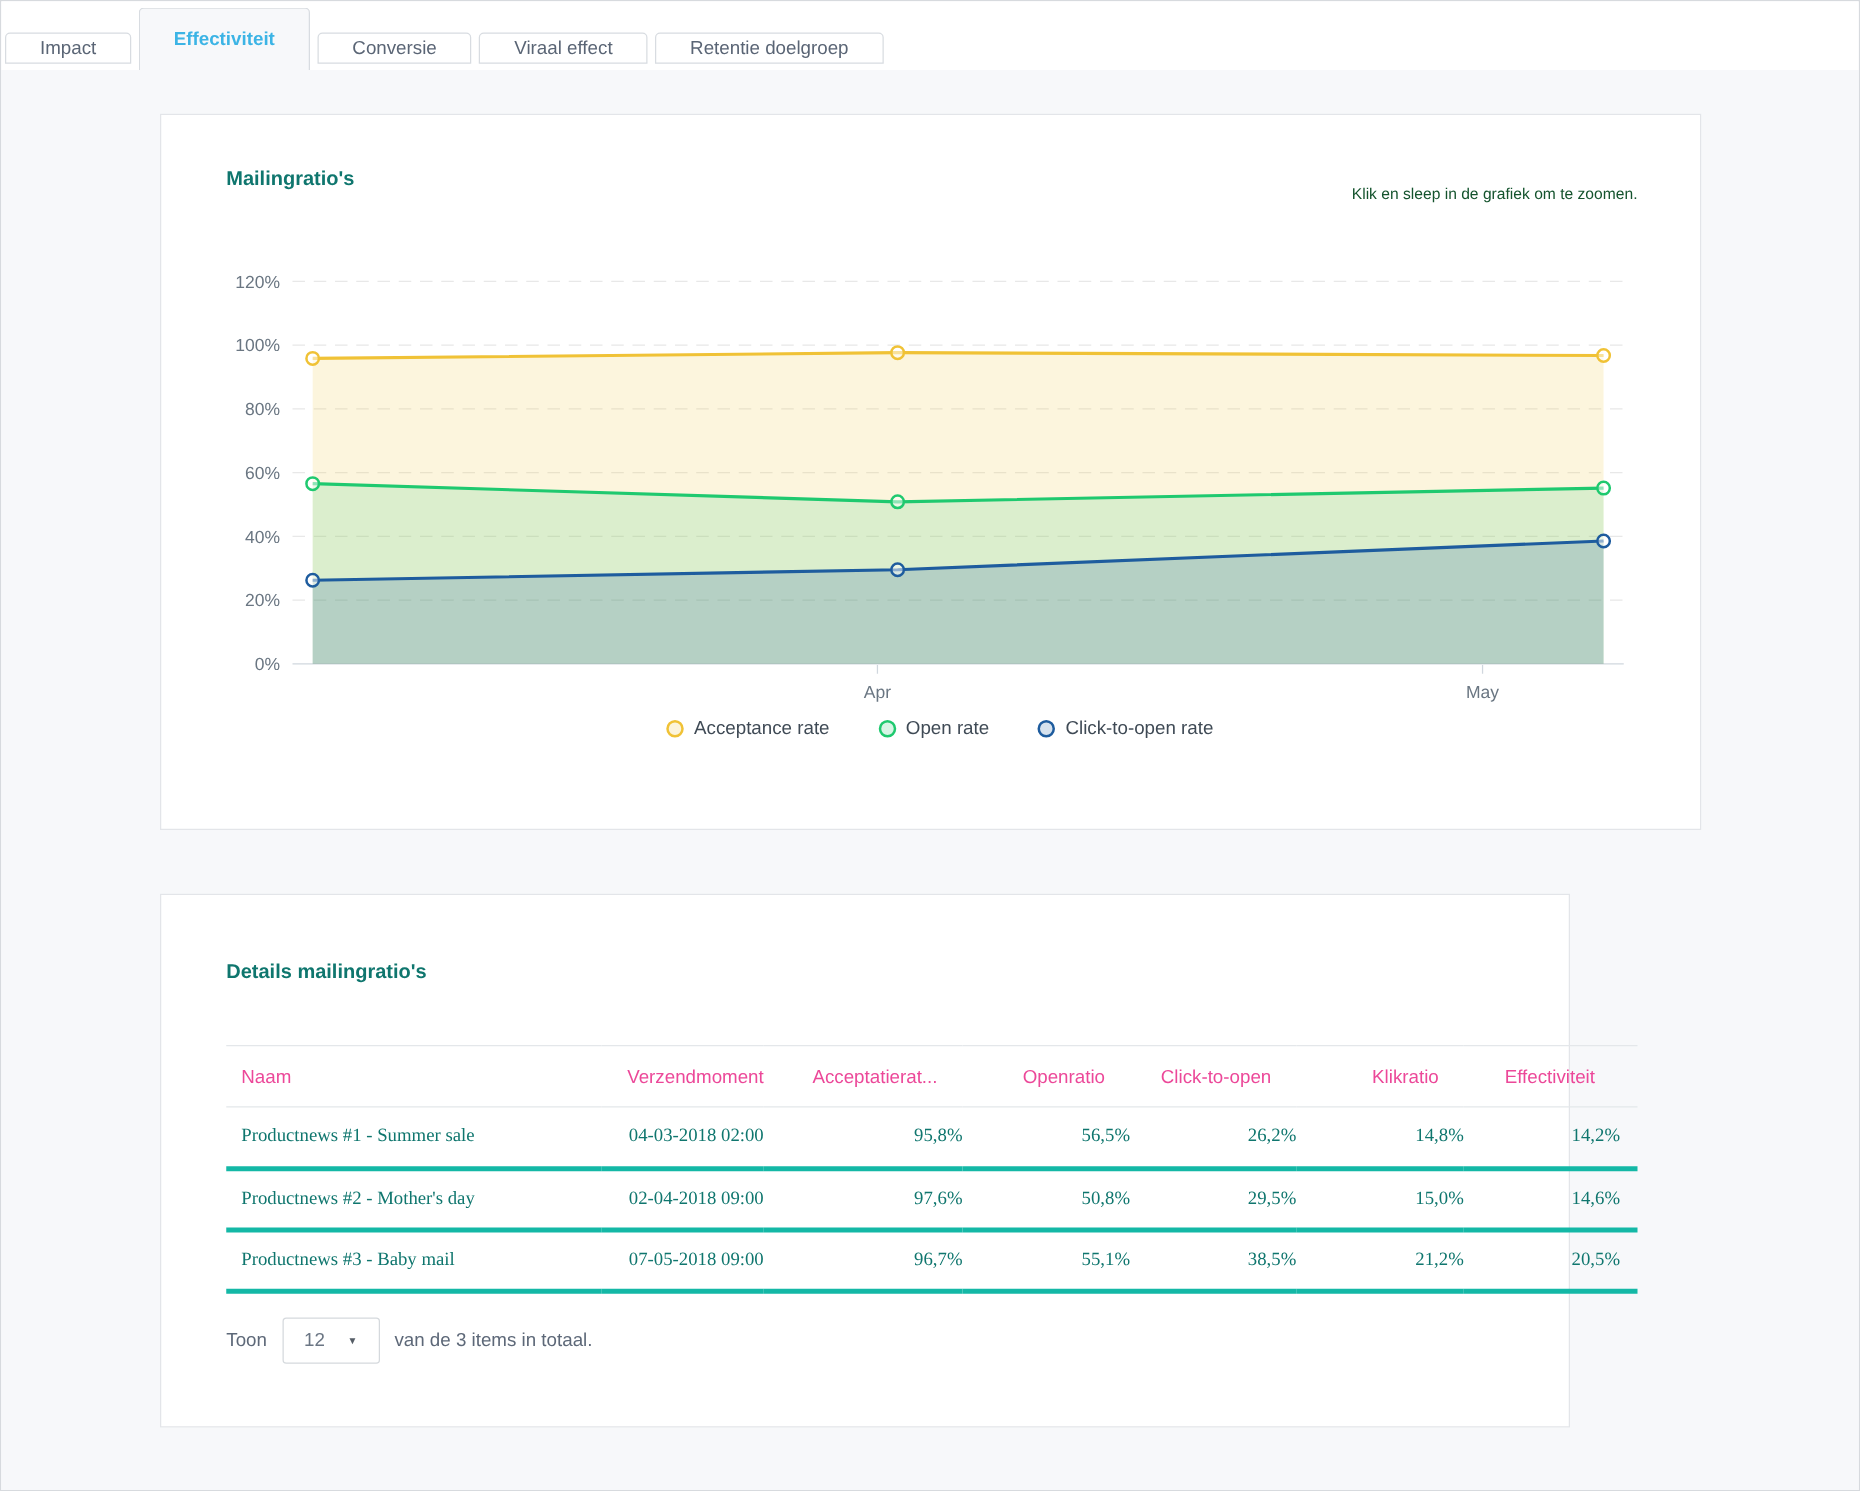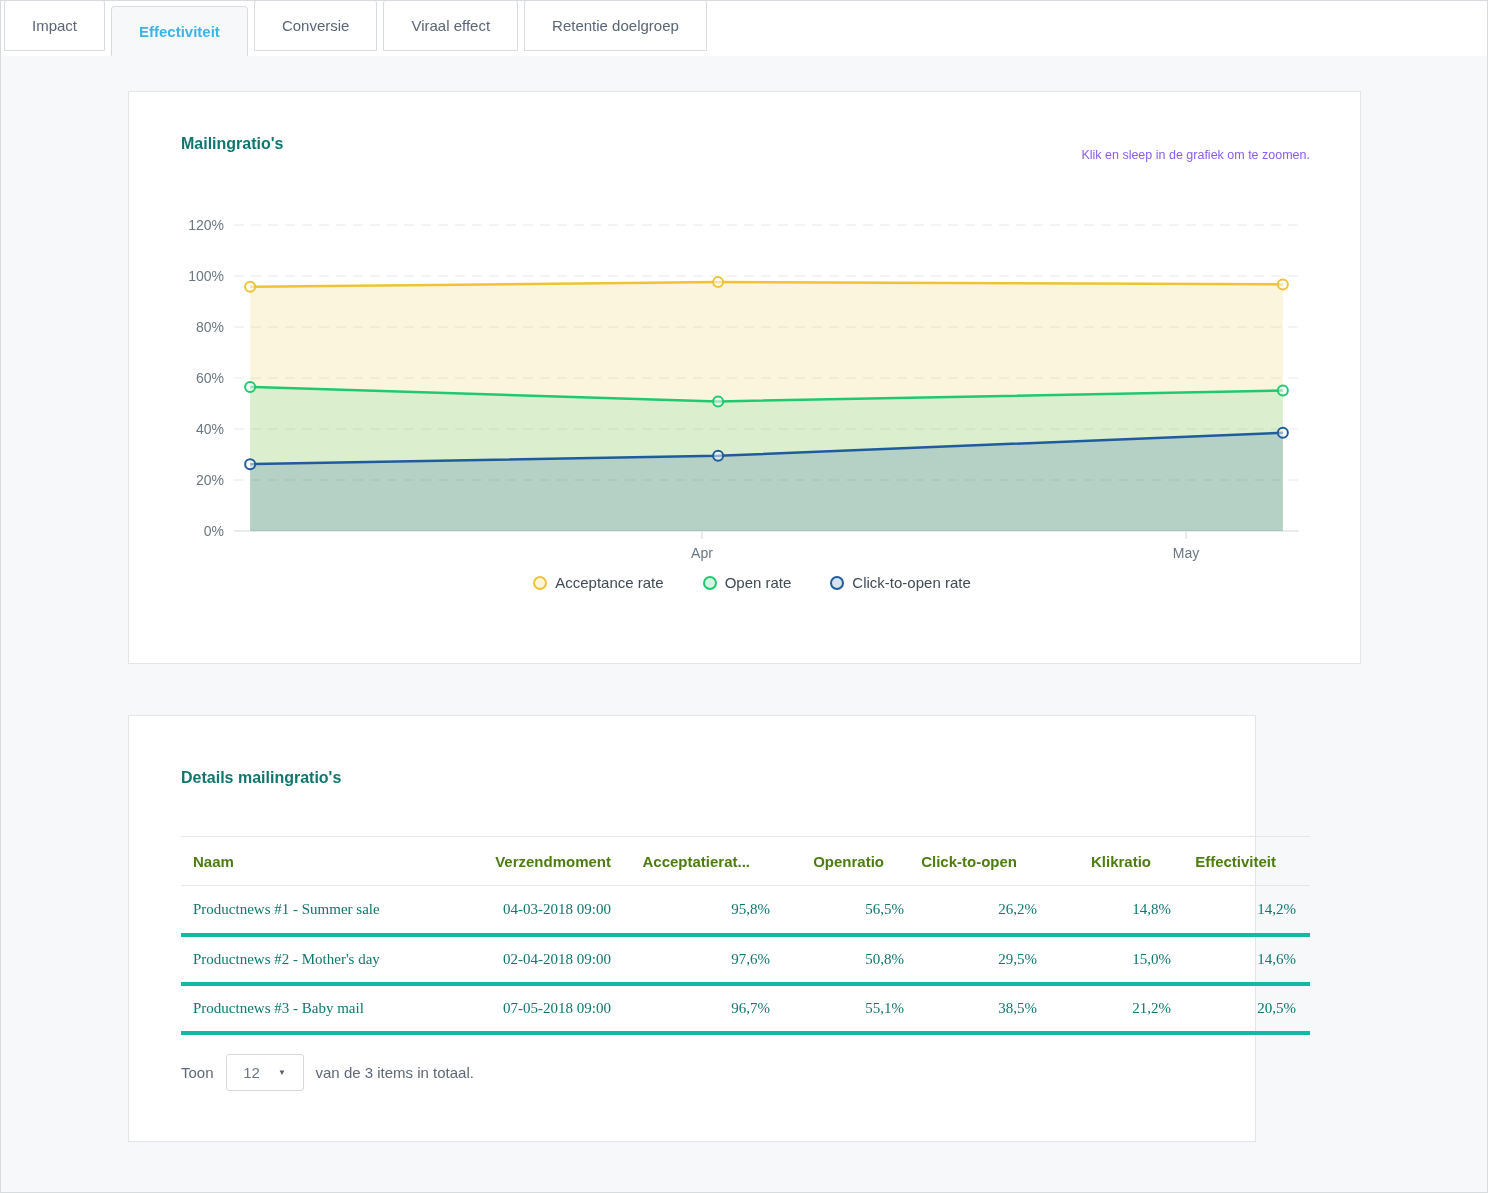--- a/index.html
+++ b/index.html
@@ -8,55 +8,55 @@
     position:relative;width:1488px;height:1193px;background:#fff;
     border:1px solid #d7dade;overflow:hidden;
     font-family:"Liberation Sans",sans-serif;
   }
   
   .tabbar{
     position:absolute;top:0;left:0;right:0;height:55px;background:#fff;
     display:flex;align-items:flex-end;padding-left:3px;gap:6px;
   }
   .tab{
-    height:52px;margin-bottom:5px;background:#fff;border:1px solid #d8dce1;
+    height:25px;margin-bottom:5px;background:#fff;border:1px solid #d8dce1;
     border-radius:4px 4px 0 0;display:flex;align-items:center;justify-content:center;
     padding:0 27px;font-size:15px;color:#5a6575;cursor:pointer;white-space:nowrap;
   }
   .tab.active{
     height:50px;margin-bottom:0;background:#f7f8fa;border-bottom:none;
     color:#3cb4e5;font-weight:700;
   }
   
   .content{position:absolute;left:0;right:0;top:55px;bottom:0;background:#f7f8fa;}
   .card{position:absolute;background:#fff;border:1px solid #e3e5e9;}
   .card-chart{left:127px;top:35px;width:1233px;height:573px;}
   .card-table{left:127px;top:659px;width:1128px;height:427px;}
   .card-title{
     position:absolute;left:52px;top:43px;margin:0;font-size:16px;font-weight:700;color:#0f766e;
   }
   .card-table .card-title{top:53px;}
-  .chart-hint{position:absolute;right:50px;top:56px;font-size:12.5px;color:#8b5cf6;}
+  .chart-hint{position:absolute;right:50px;top:56px;font-size:12.5px;color:#14532d;}
   .chart-svg{position:absolute;left:0;top:90px;}
   svg text{font-family:"Liberation Sans",sans-serif;fill:#6a7682;font-size:14px;}
   
   .legend{
     position:absolute;left:0;right:0;top:482px;display:flex;justify-content:center;
     align-items:center;column-gap:24px;
   }
   .legend-item{display:flex;align-items:center;gap:8px;cursor:pointer;margin-left:15px;}
   .legend-dot{width:14px;height:14px;border:2px solid;border-radius:50%;}
   .legend-label{font-size:15px;color:#3f4a55;}
   
   .details-table{
     position:absolute;left:52px;top:120px;width:1129px;border-collapse:collapse;
     table-layout:fixed;font-size:15px;
   }
   .details-table th{
-    font-weight:700;color:#4d7c0f;text-align:right;height:49px;padding:0 20px 0 0;
+    font-weight:400;color:#ec4899;text-align:right;height:49px;padding:0 20px 0 0;
     border-top:1px solid #e4e7ea;border-bottom:1px solid #e4e7ea;cursor:pointer;
   }
   .details-table td{
     color:#0f766e;text-align:right;height:49px;padding:0;
     border-bottom:4px solid #14b8a6;white-space:nowrap;font-family:Liberation Serif, serif;
   }
   .details-table th.c0,.details-table td.c0{text-align:left;padding-left:12px;}
   .details-table th.c1{padding-right:0;}
   .details-table th.c6{padding-right:34px;}
   .details-table td.c6{padding-right:14px;}
@@ -153,21 +153,21 @@
               <th class="c2">Acceptatierat...</th>
               <th class="c3">Openratio</th>
               <th class="c4">Click-to-open</th>
               <th class="c5">Klikratio</th>
               <th class="c6">Effectiviteit</th>
             </tr>
           </thead>
         <tbody id="tbody">
             <tr>
               <td class="c0">Productnews #1 - Summer sale</td>
-              <td class="c1">04-03-2018 09:00</td>
+              <td class="c1">04-03-2018 02:00</td>
               <td class="c2">95,8%</td>
               <td class="c3">56,5%</td>
               <td class="c4">26,2%</td>
               <td class="c5">14,8%</td>
               <td class="c6">14,2%</td>
             </tr>
             <tr>
               <td class="c0">Productnews #2 - Mother's day</td>
               <td class="c1">02-04-2018 09:00</td>
               <td class="c2">97,6%</td>

